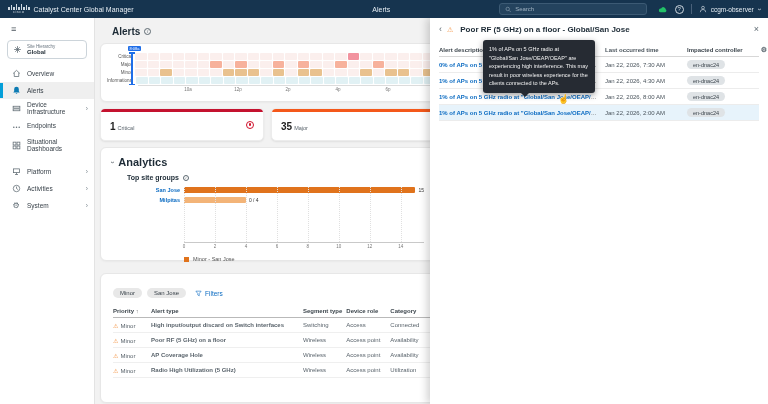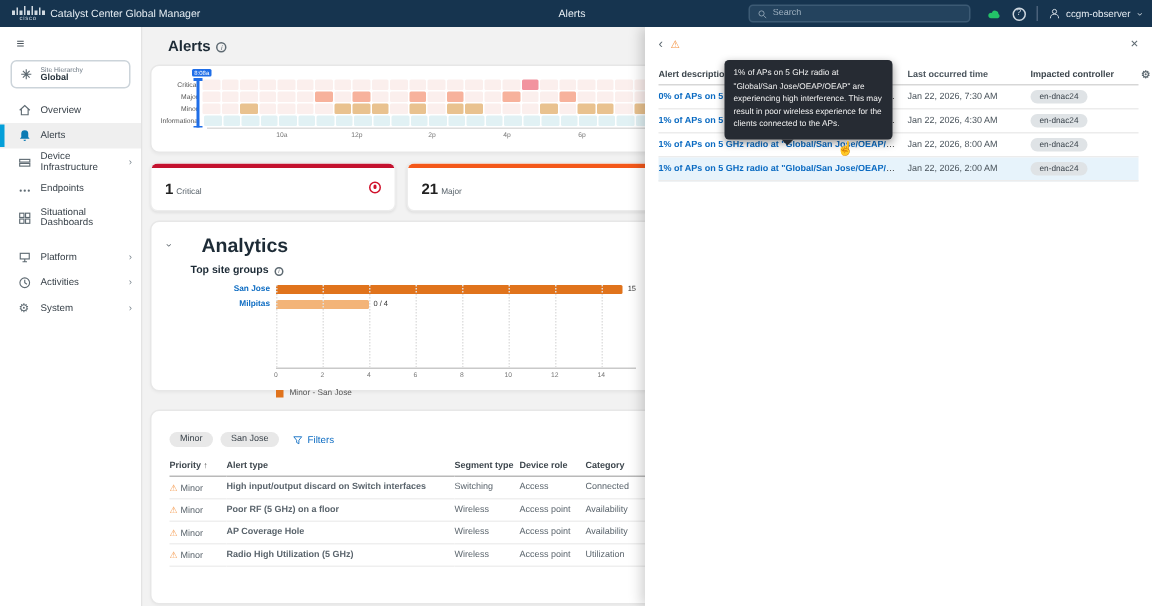--- a/index.html
+++ b/index.html
@@ -89,21 +89,21 @@
   .crit-icon::after { content:""; position:absolute; left:50%; top:50%; width:2.5px; height:2.5px; margin:-1.25px;
                       border-radius:50%; background:#d0112b; }
   .major-icon { width:6.5px; height:6.5px; background:#f4581a; transform:rotate(45deg); position:relative; border-radius:1px; }
   .major-icon::after { content:""; position:absolute; left:50%; top:50%; width:2px; height:2px; margin:-1px;
                        border-radius:50%; background:#fff; }
 
   
   .analytics-card { width:620px; height:114px; margin-top:6px; padding:8px 10px; }
   .sec-head { display:flex; align-items:center; gap:5px; }
   .collapse-chev { display:inline-block; transform:rotate(90deg); font-size:7px; color:#4a545c; }
-  .sec-title { font-size:13px; font-weight:bold; color:#1d2b36;margin-left:16px; }
+  .sec-title { font-size:11px; font-weight:bold; color:#1d2b36; }
   .chart-title-row { display:flex; align-items:center; gap:4px; margin:6px 0 6px 16px; }
   .chart-title { font-size:7px; font-weight:bold; color:#1d2b36; }
   .barplot { position:relative; margin-left:73px; width:240px; height:56px; border-bottom:1px solid #c9c9c9; }
   .grid-line { position:absolute; top:0; bottom:0; width:0; border-left:1px dotted #e0e0e0; }
   .bar-row { position:relative; height:6px; margin-bottom:4px; display:flex; align-items:center; }
   .bar-cat { position:absolute; right:100%; margin-right:4px; width:60px; text-align:right; font-size:5.5px;
              color:#0b6bc2; font-weight:bold; white-space:nowrap; }
   .bar-fill { height:6px; border-radius:0 1px 1px 0; }
   .bar-fill.b0 { background:#e0731c; } .bar-fill.b1 { background:#f3b478; }
   .bar-val { font-size:5px; color:#333; margin-left:3px; white-space:nowrap; }
@@ -427,21 +427,21 @@
       <div class="hm-marker"></div>
       <div class="hm-marker-label">8:08a</div>
     </section>
 
     <div class="summary-row">
       <div class="sum-card critical">
         <span><span class="sum-count">1</span><span class="sum-label">Critical</span></span>
         <span class="crit-icon"></span>
       </div>
       <div class="sum-card major">
-        <span><span class="sum-count">21</span><span class="sum-label">Major</span></span>
+        <span><span class="sum-count">35</span><span class="sum-label">Major</span></span>
         <span class="major-icon"></span>
       </div>
     </div>
 
     <section class="card analytics-card">
       <div class="sec-head">
         <span class="collapse-chev">›</span>
         <span class="sec-title">Analytics</span>
       </div>
       <div class="chart-title-row">
@@ -541,20 +541,21 @@
           </tr>
         </tbody>
       </table>
     </section>
   </main>
 
   <aside class="panel">
     <div class="panel-head">
       <span class="back-chev">‹</span>
       <span class="warn" style="font-size:7px">⚠</span>
+      <span class="panel-title">Poor RF (5 GHz) on a floor - Global/San Jose</span>
       <span class="close-x">×</span>
     </div>
     <div class="panel-table">
       <div class="pt-row head">
         <span class="pt-desc">Alert description</span>
         <span class="pt-time">Last occurred time</span>
         <span class="pt-ctrl">Impacted controller</span>
         <span class="pt-gear">⚙</span>
       </div>
       <div class="pt-row">

